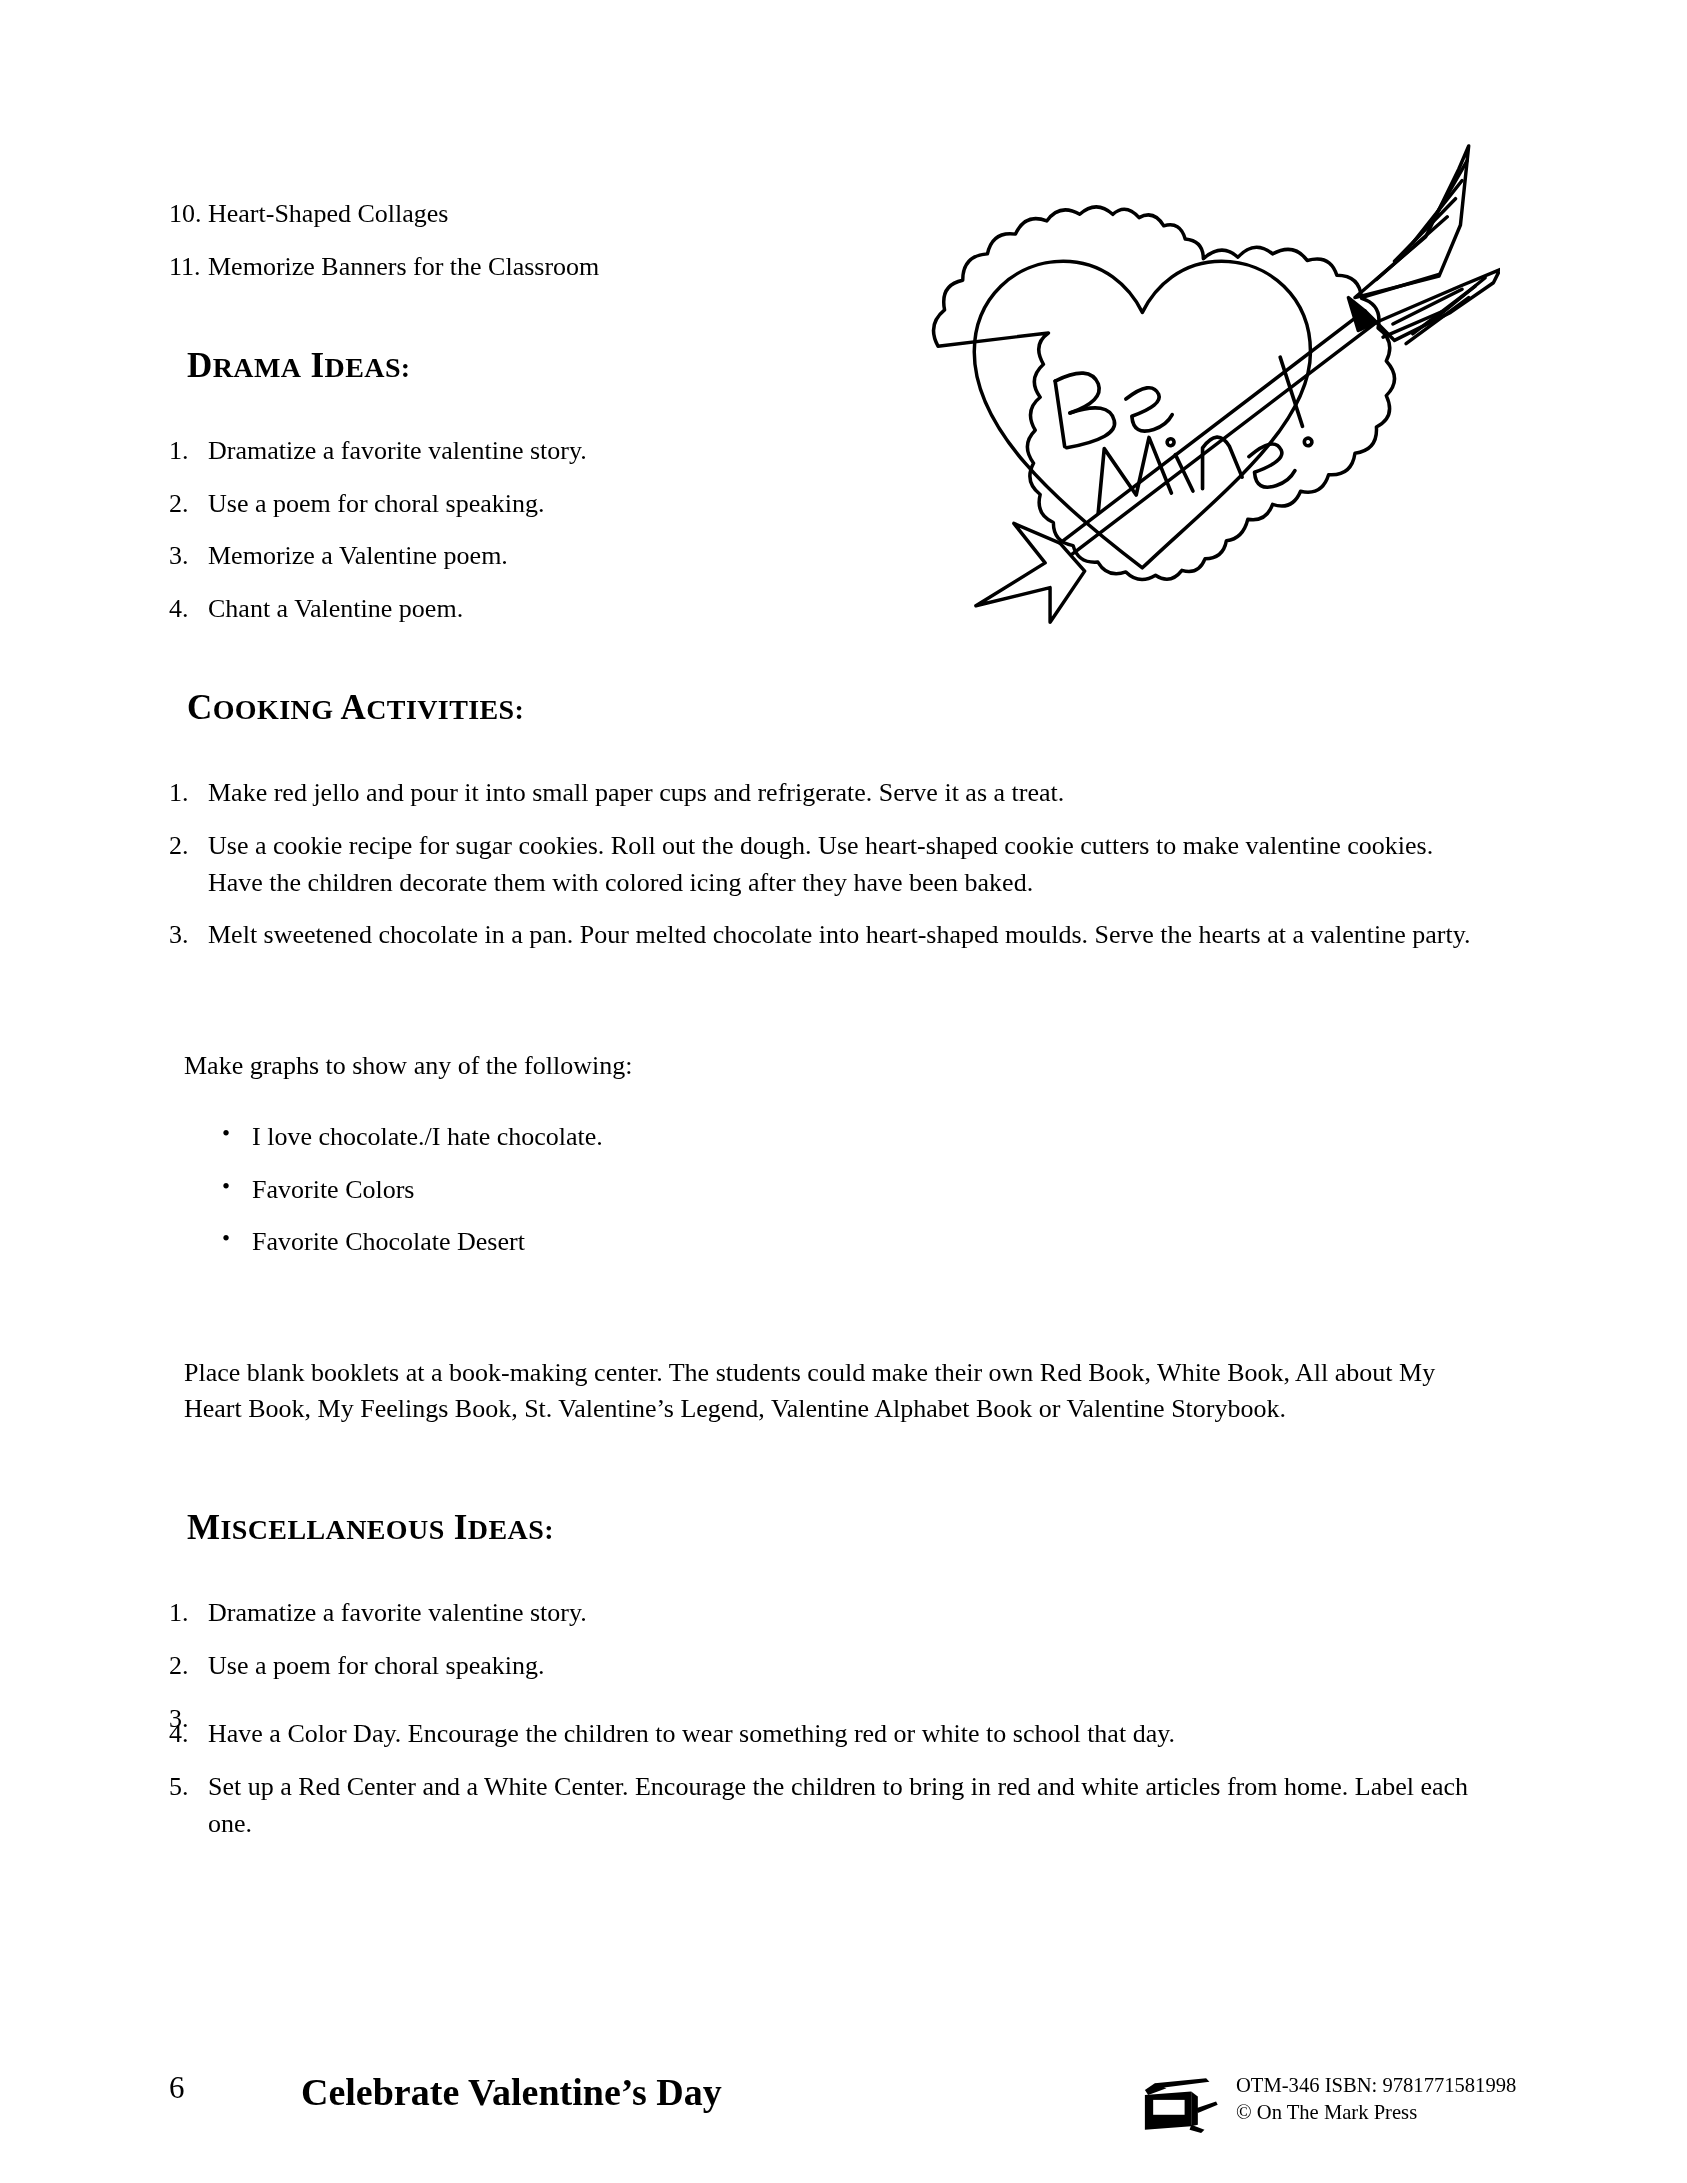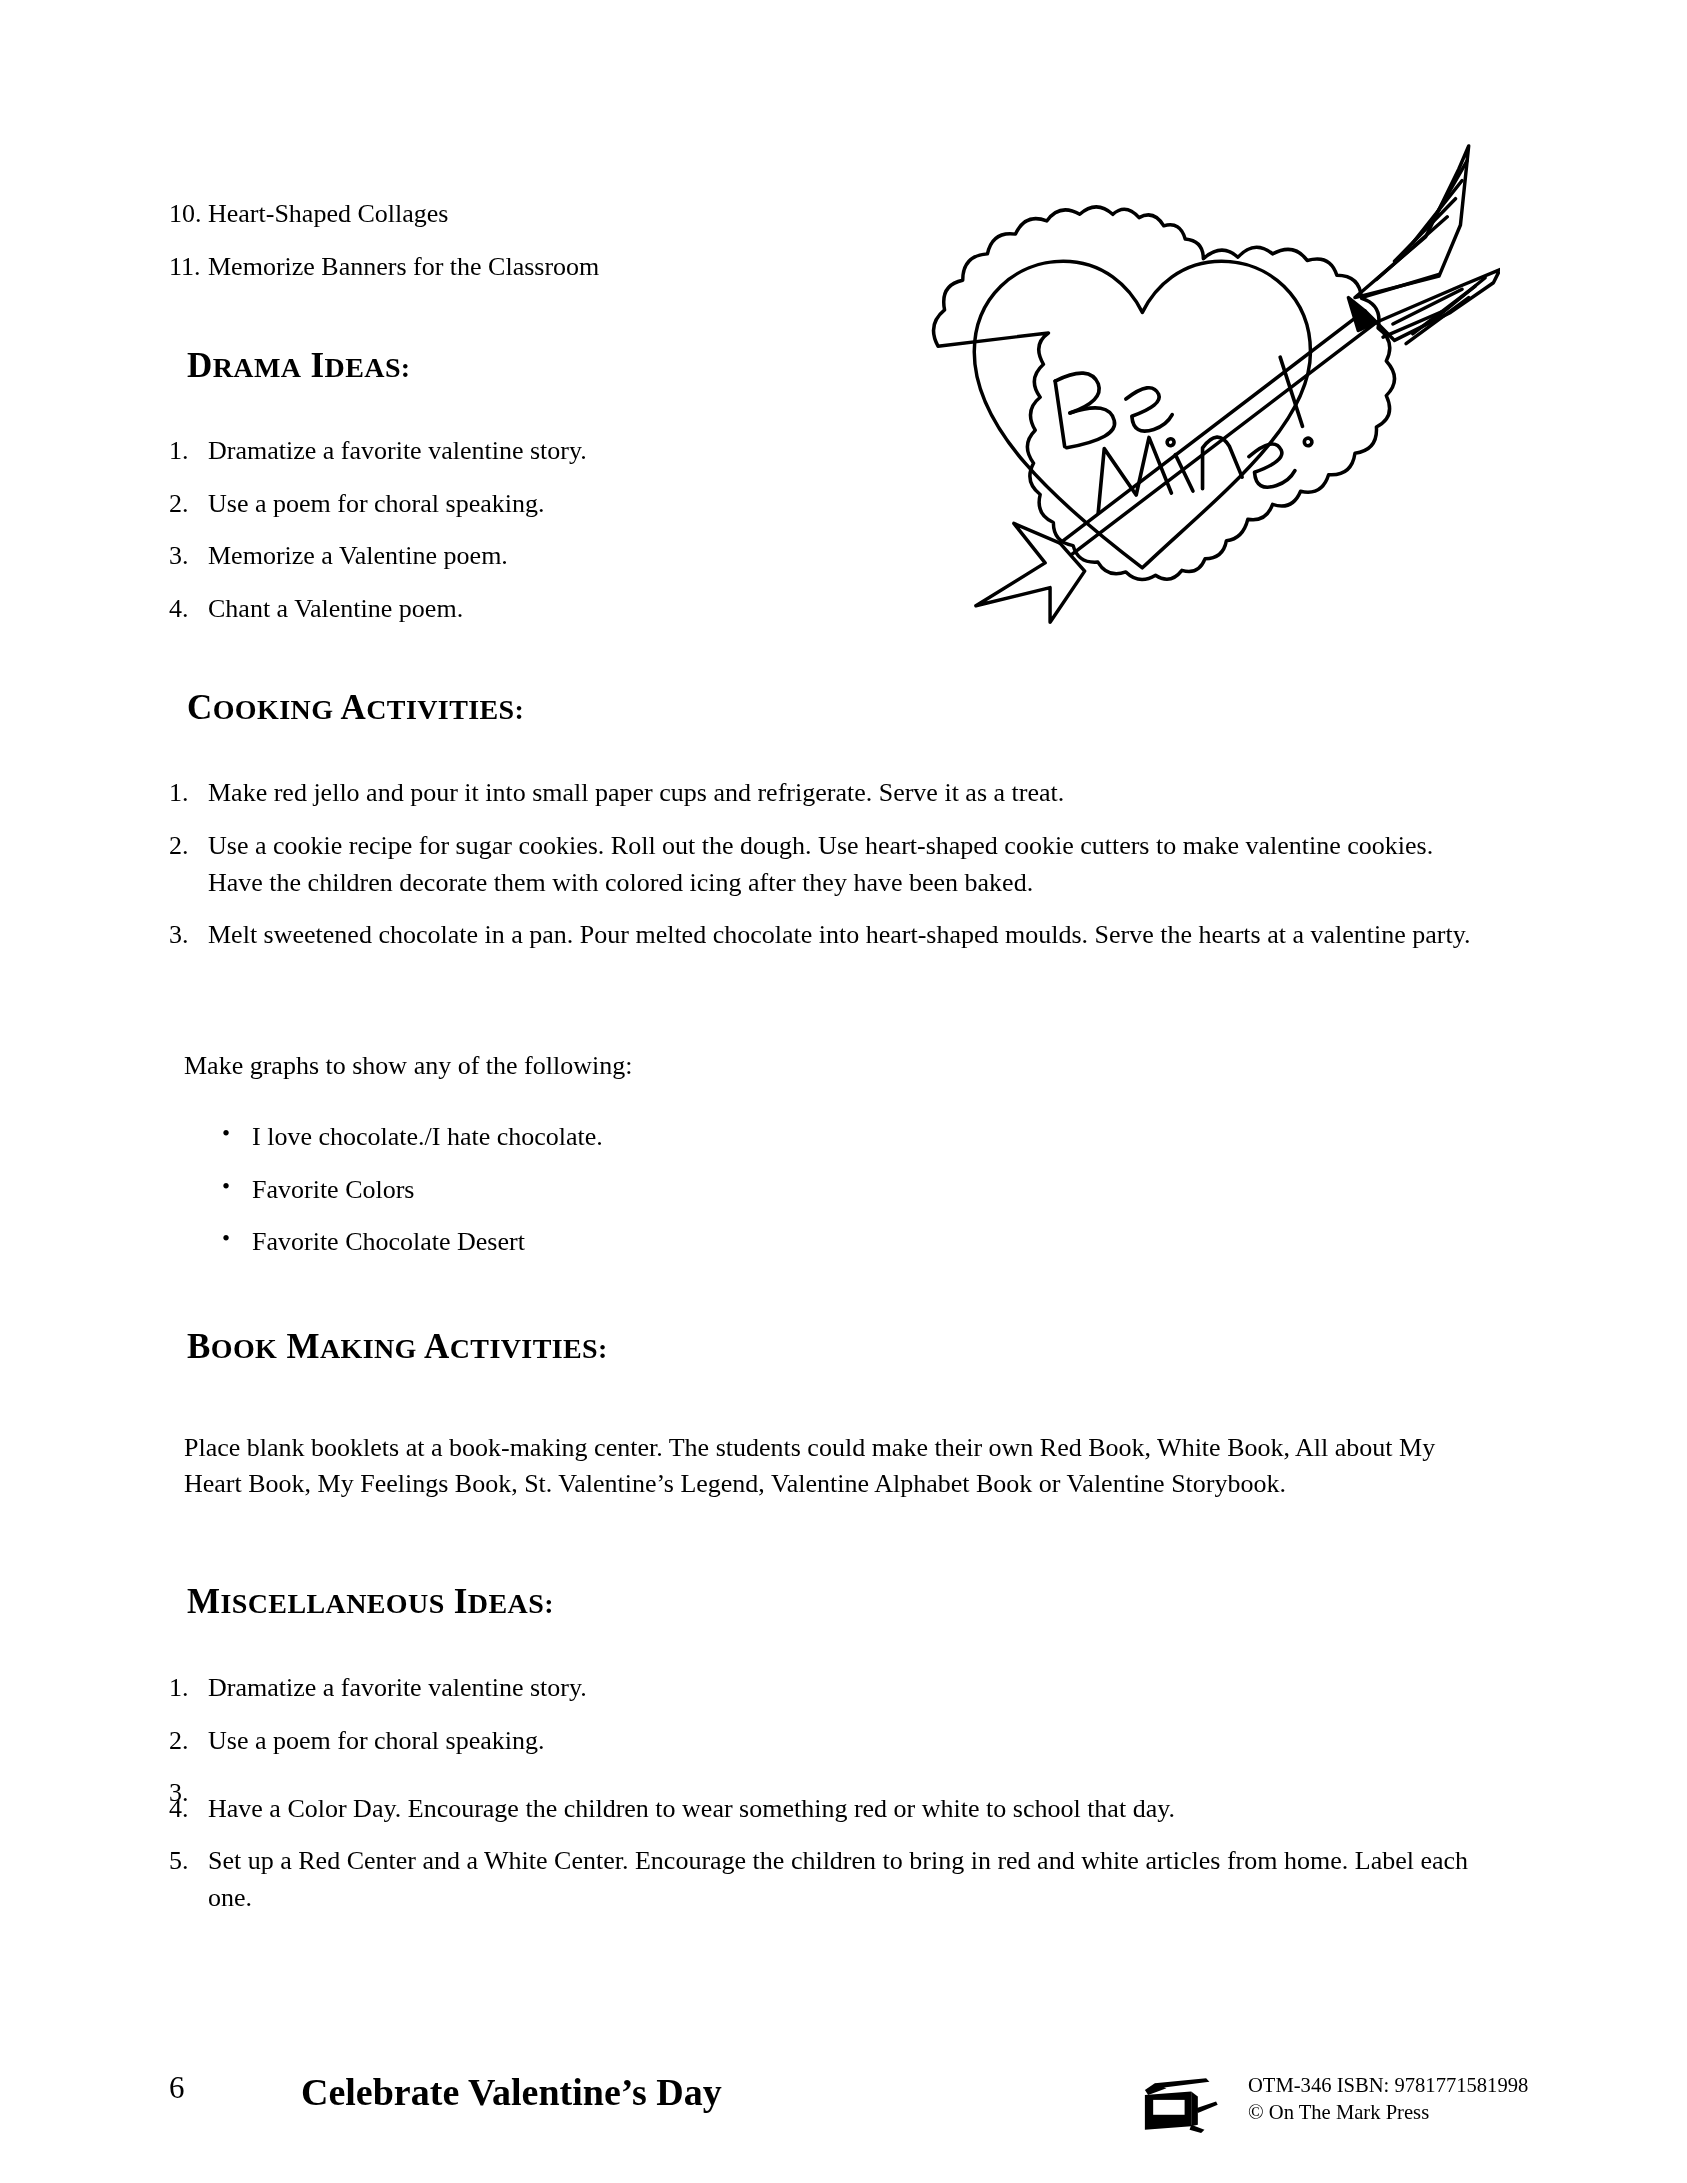--- a/index.html
+++ b/index.html
@@ -131,21 +131,20 @@
     height: 63px;
   }
   .footer .publogo svg { display: block; width: 100%; height: 100%; }
   .footer .imprint {
     position: absolute;
     left: 1236px;
     top: 11.5px;
     width: 354px;
     font-size: 20.6px;
     line-height: 1.34;
-    margin-left: 12px;
   }
   .footer .imprint .line1 { display: block; text-align: left; white-space: nowrap; }
   .footer .imprint .line2 { display: block; text-align: left; white-space: nowrap; }
 </style>
 </head>
 <body>
 
 <div class="page">
 
   <div class="illustration">
@@ -299,23 +298,20 @@
         <span class="bul">•</span><span>Favorite Colors</span>
       </li>
       <div class="li-gap"></div>
       <li>
         <span class="bul">•</span><span>Favorite Chocolate Desert</span>
       </li>
     </ul>
 
     <div class="gap-xl"></div>
 
-    <h2 class="heading">
-      <span class="cap">B</span><span class="sc">OOK</span><span class="cap"> </span><span class="cap">M</span><span class="sc">AKING</span><span class="cap"> </span><span class="cap">A</span><span class="sc">CTIVITIES:</span>
-    </h2>
 
     <div class="gap-md"></div>
 
     <p class="para">Place blank booklets at a book-making center. The students could make their own Red Book, White Book, All about My Heart Book, My Feelings Book, St. Valentine’s Legend, Valentine Alphabet Book or Valentine Storybook.</p>
 
     <div class="gap-xl"></div>
 
     <h2 class="heading">
       <span class="cap">M</span><span class="sc">ISCELLANEOUS</span><span class="cap"> </span><span class="cap">I</span><span class="sc">DEAS:</span>
     </h2>

